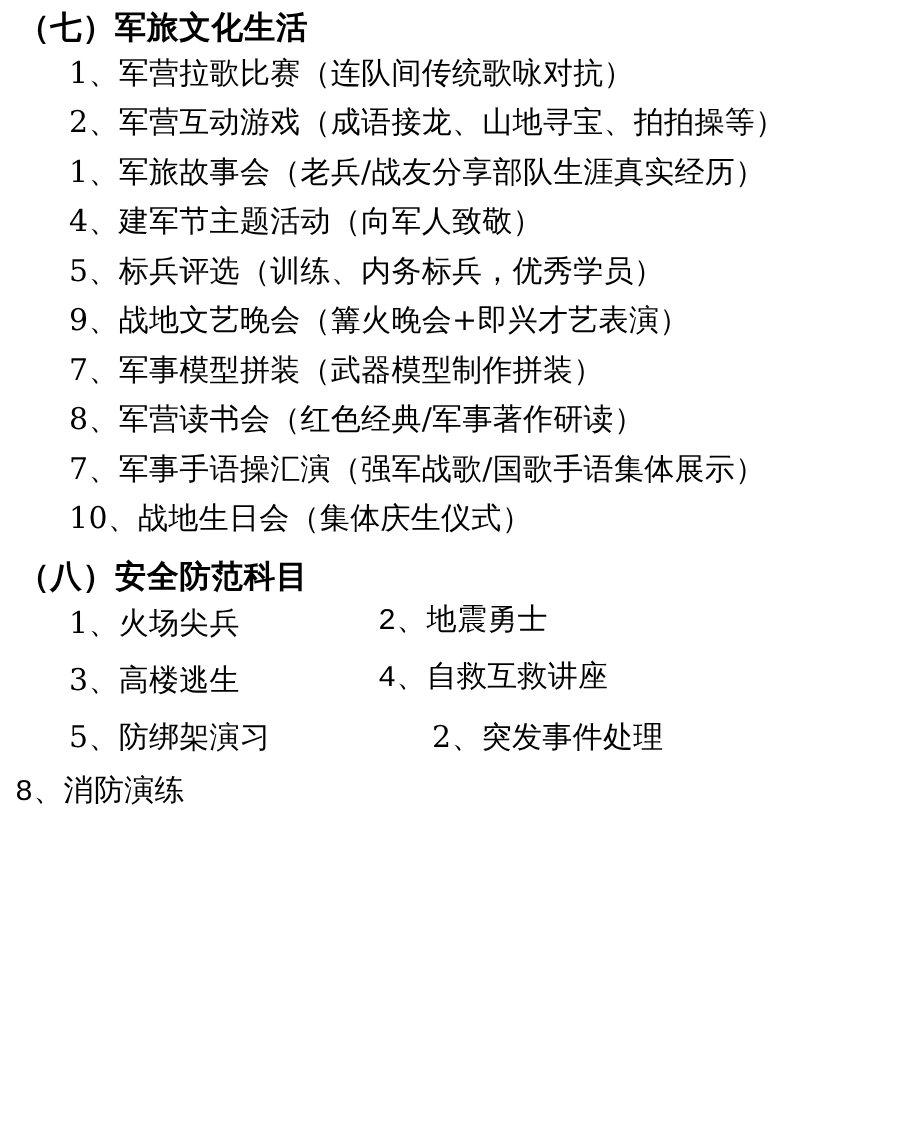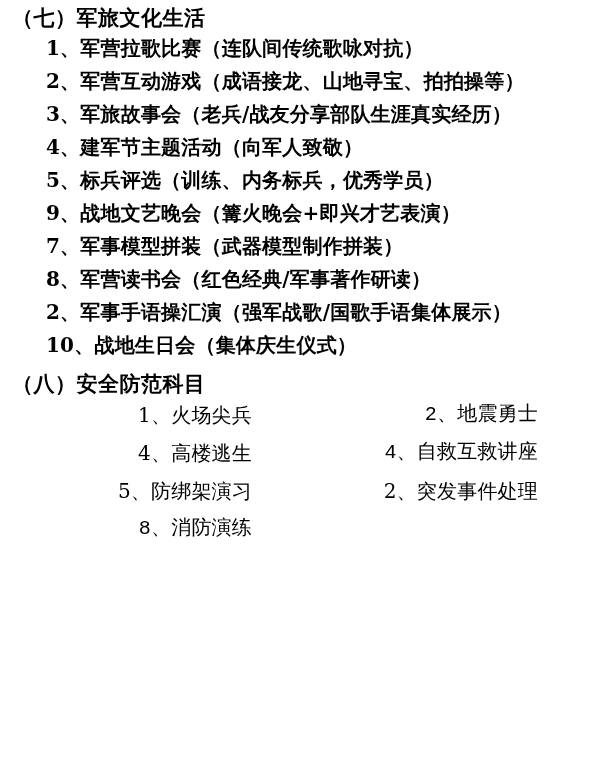--- a/index.html
+++ b/index.html
@@ -27,75 +27,73 @@
     line-height: 1.35;
     letter-spacing: 0.5px;
     margin: 0 0 6px 0;
     padding-left: 2px;
     white-space: nowrap;
   }
   .item-list {
     list-style: none;
     margin: 0;
     padding: 0;
-    font-weight: bold;
   }
   .item {
     font-size: 20px;
     line-height: 1.0;
     letter-spacing: 0.2px;
     margin: 0 0 13px 0;
     padding-left: 36px;
     white-space: nowrap;
   }
   .two-col {
     list-style: none;
     margin: 0;
     padding: 0;
     display: grid;
     grid-template-columns: 242px 1fr;
     row-gap: 0px;
   }
   .two-col .item {
     margin: 0 0 18px 0;
-    text-align: right;
   }
   .two-col .item.col2 {
     padding-left: 0px;
     font-family: Liberation Mono, monospace;
   }
   .spacer-sm { height: 2px; }
 </style>
 </head>
 <body>
 
 <div class="page">
 
   <h2 class="section-heading">（七）军旅文化生活</h2>
 
   <ul class="item-list">
     <li class="item">1、军营拉歌比赛（连队间传统歌咏对抗）</li>
     <li class="item">2、军营互动游戏（成语接龙、山地寻宝、拍拍操等）</li>
-    <li class="item">3、军旅故事会（老兵/战友分享部队生涯真实经历）</li>
+    <li class="item">1、军旅故事会（老兵/战友分享部队生涯真实经历）</li>
     <li class="item">4、建军节主题活动（向军人致敬）</li>
     <li class="item">5、标兵评选（训练、内务标兵，优秀学员）</li>
     <li class="item">9、战地文艺晚会（篝火晚会+即兴才艺表演）</li>
     <li class="item">7、军事模型拼装（武器模型制作拼装）</li>
     <li class="item">8、军营读书会（红色经典/军事著作研读）</li>
-    <li class="item">2、军事手语操汇演（强军战歌/国歌手语集体展示）</li>
+    <li class="item">7、军事手语操汇演（强军战歌/国歌手语集体展示）</li>
     <li class="item">10、战地生日会（集体庆生仪式）</li>
   </ul>
 
   <div class="spacer-sm"></div>
 
   <h2 class="section-heading">（八）安全防范科目</h2>
 
   <ul class="two-col">
     <li class="item">1、火场尖兵</li>
     <li class="item col2">2、地震勇士</li>
-    <li class="item">4、高楼逃生</li>
+    <li class="item">3、高楼逃生</li>
     <li class="item col2">4、自救互救讲座</li>
     <li class="item">5、防绑架演习</li>
     <li class="item">2、突发事件处理</li>
     <li class="item col2">8、消防演练</li>
   </ul>
 
 </div>
 
 </body></html>

